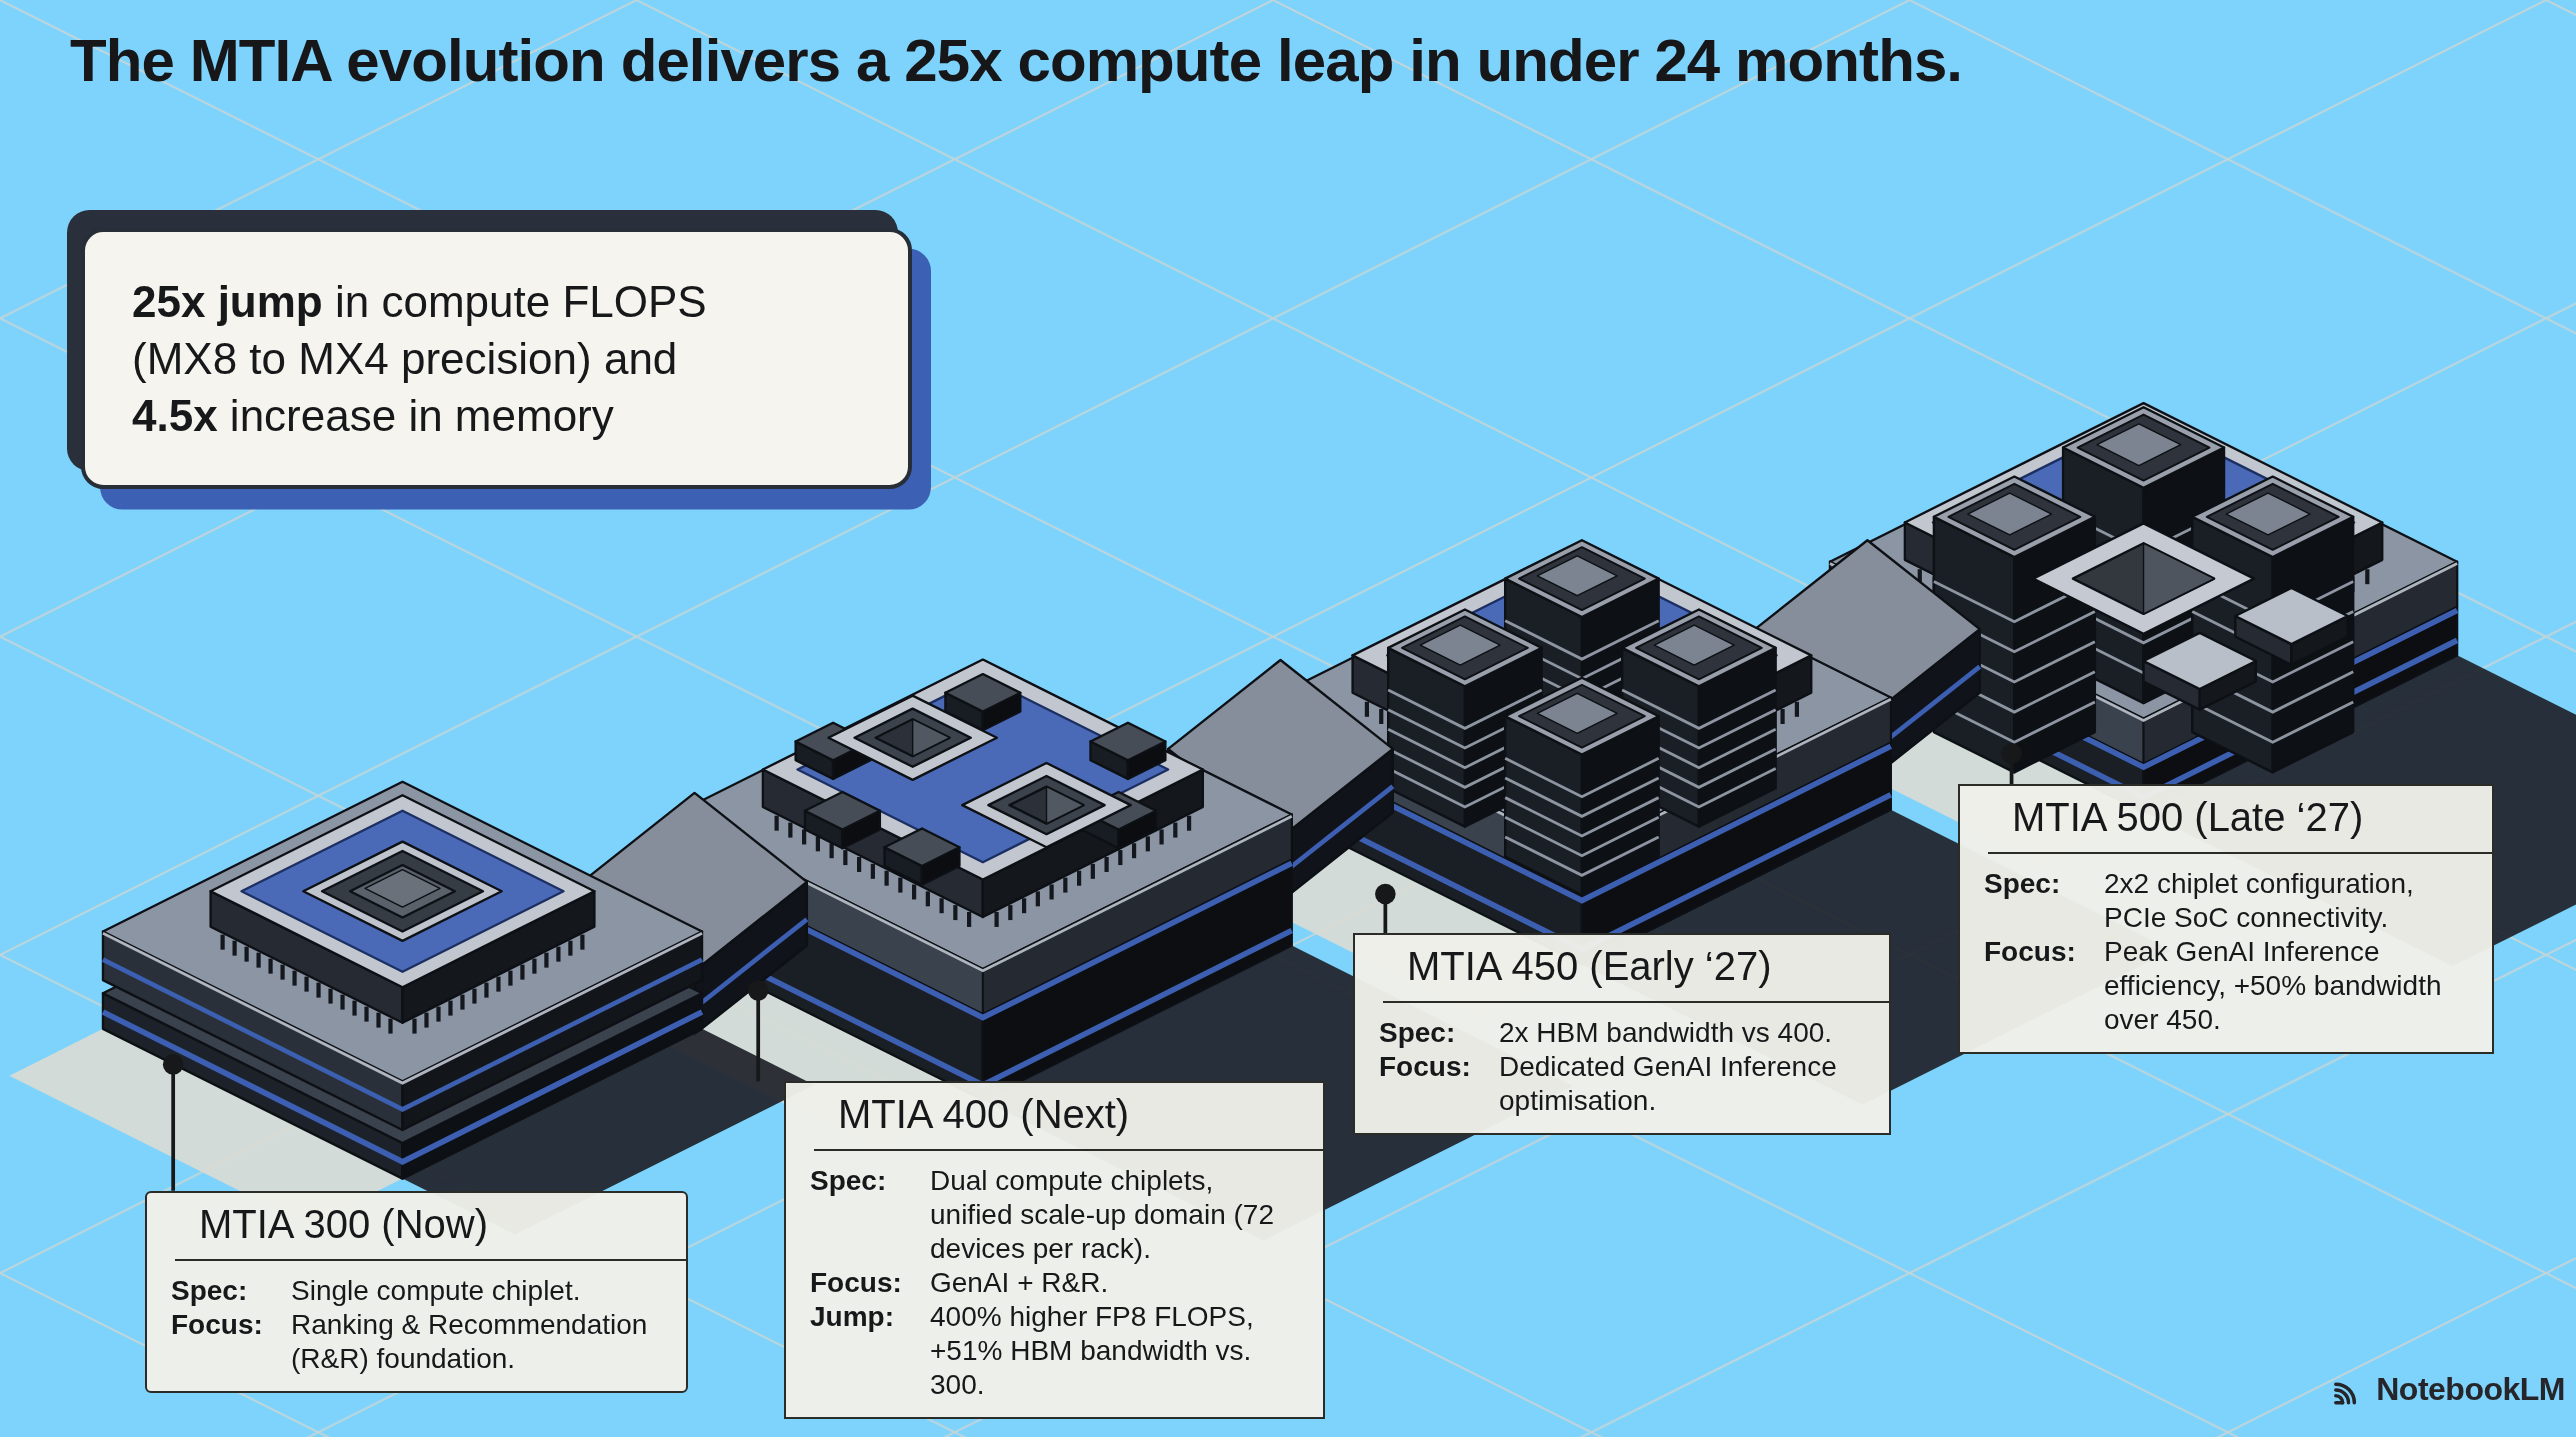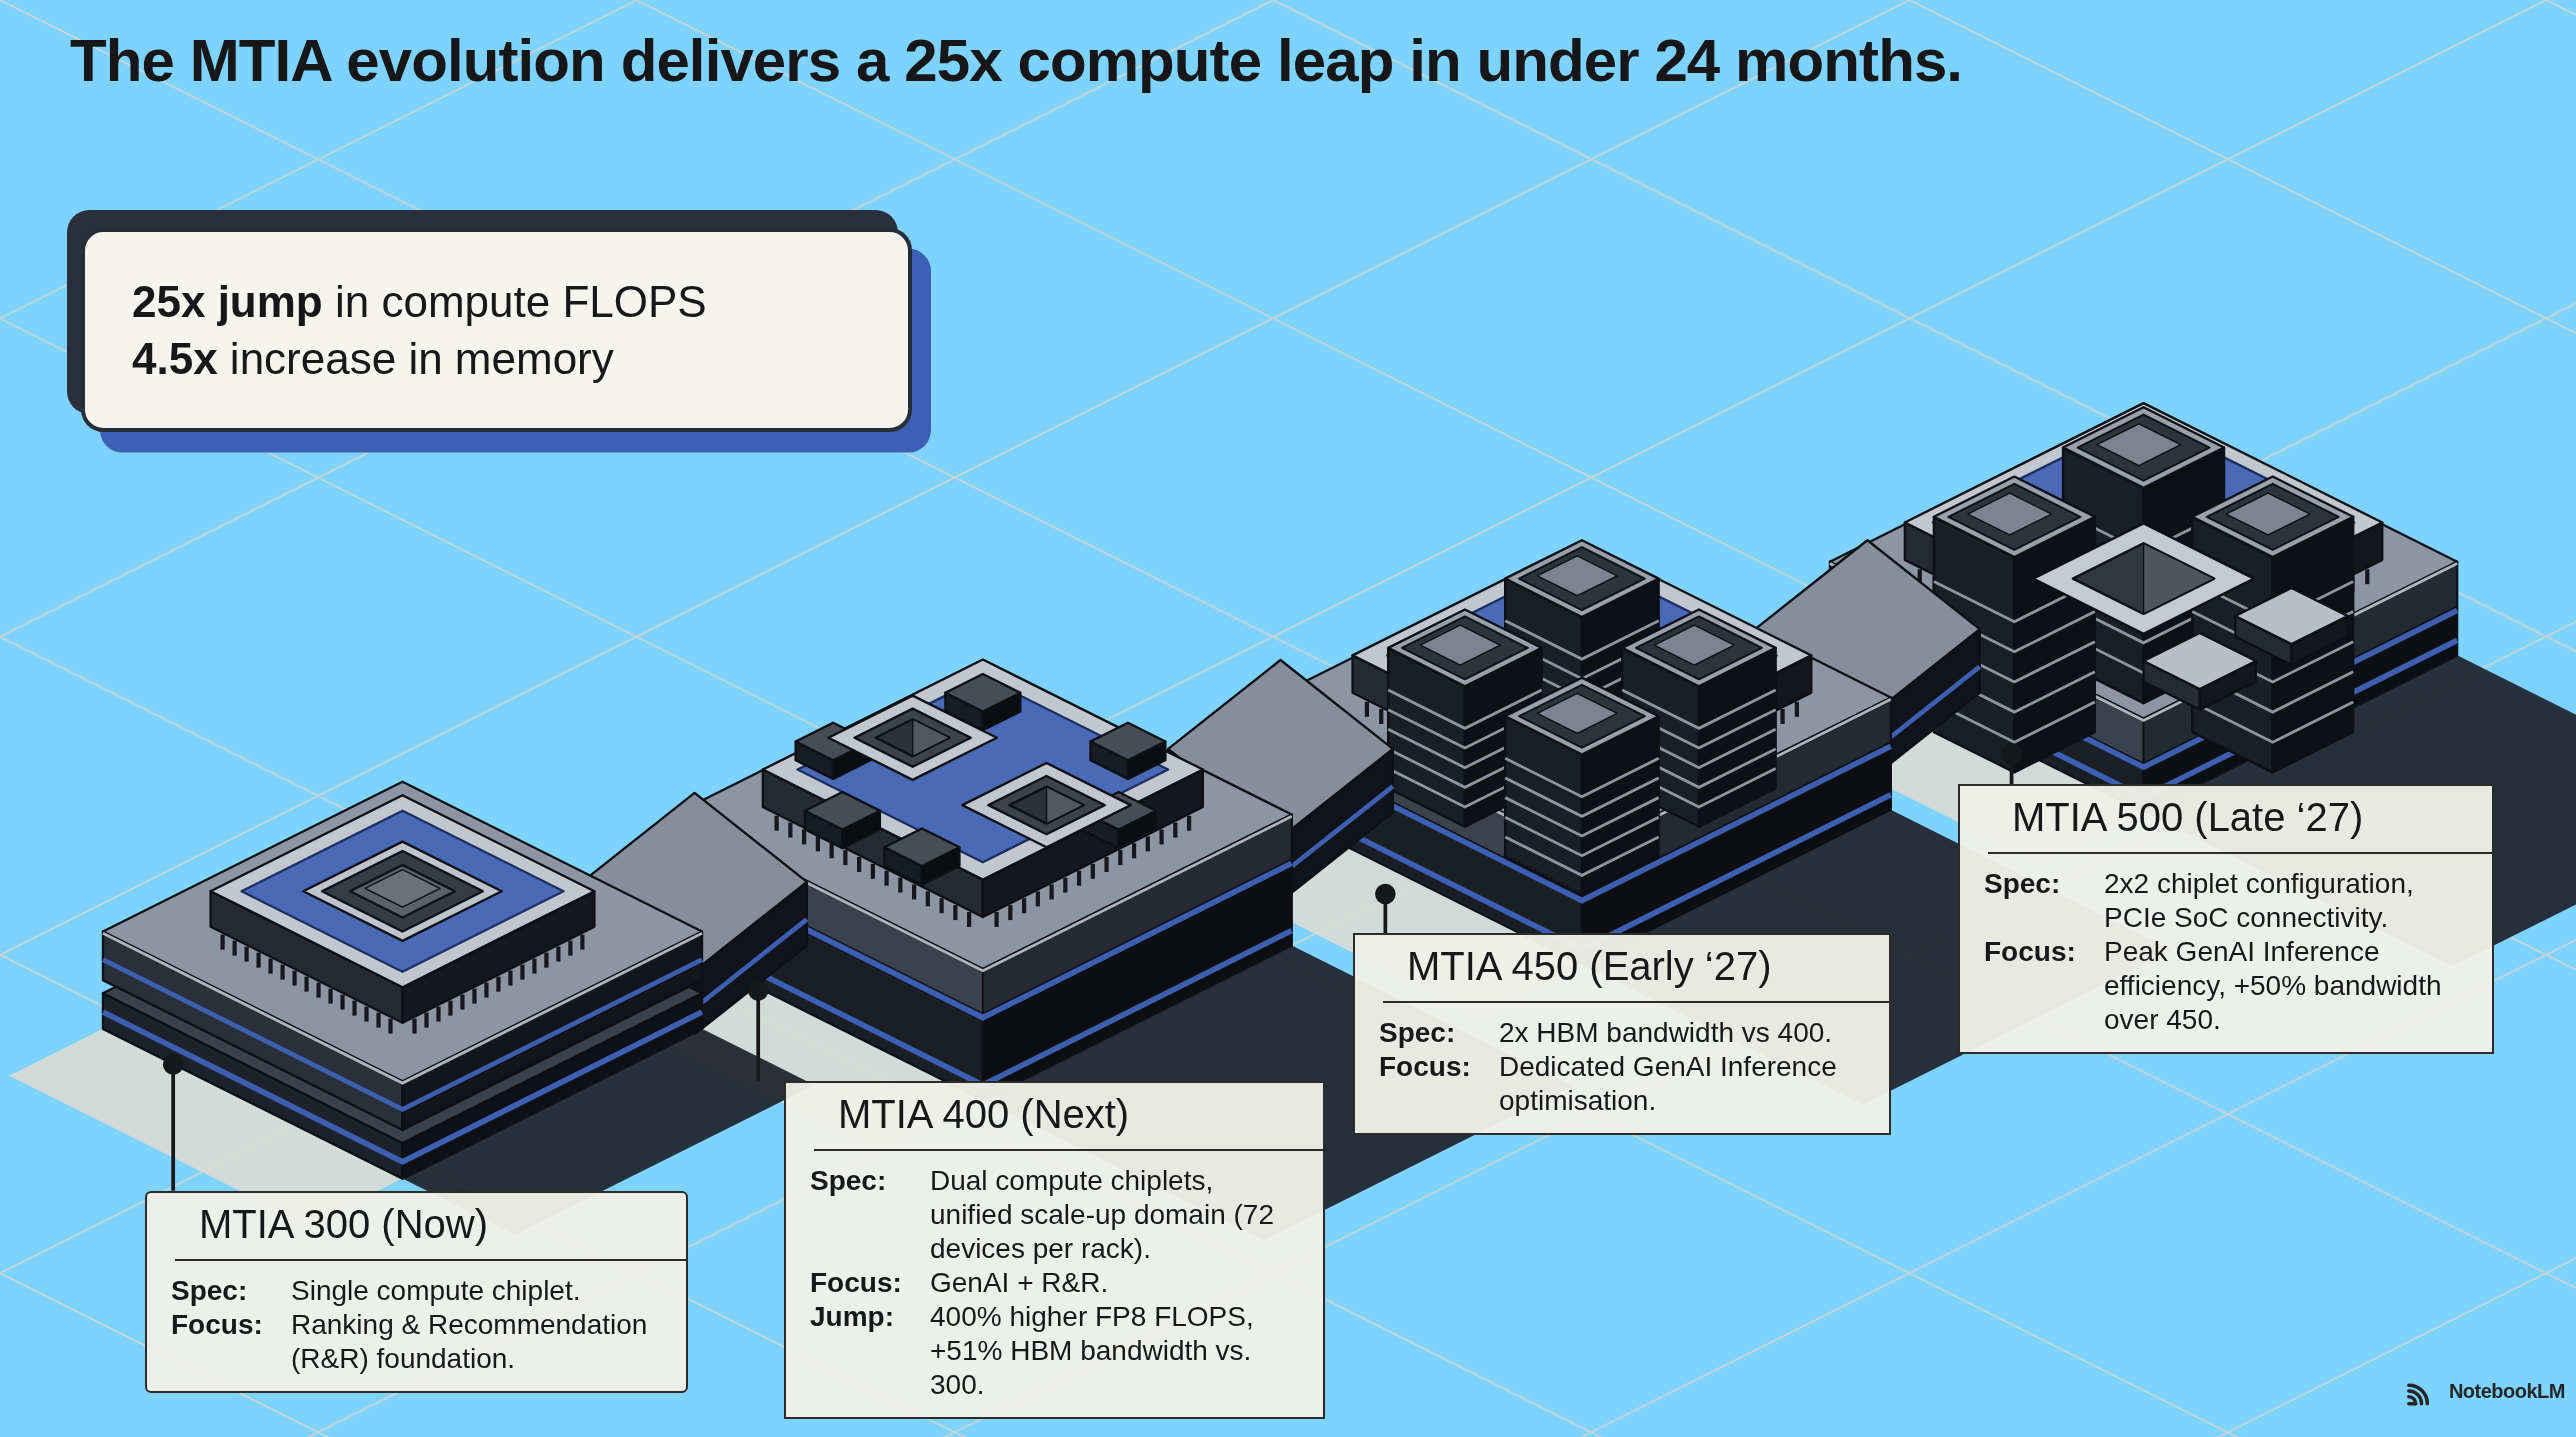--- a/index.html
+++ b/index.html
@@ -23,21 +23,21 @@
               border-bottom:2.8px solid #2b2b28;margin-left:28px;}
   .card-body{padding:13px 24px 15px 24px;}
   .row{display:grid;grid-template-columns:120px 1fr;font-size:28px;line-height:34px;}
   .row .lbl{font-weight:700;}
   .card-300{left:145px;top:1191px;width:543px;min-height:180px;border-radius:6px;}
   .card-400{left:784px;top:1081px;width:541px;min-height:294px;}
   .card-450{left:1353px;top:933px;width:538px;min-height:188px;}
   .card-500{left:1958px;top:784px;width:536px;min-height:259px;}
 
   .brand{position:absolute;right:24px;bottom:30px;display:flex;align-items:center;gap:9.4px;}
-  .brand .word{font-size:20px;font-weight:700;color:#26262a;letter-spacing:-0.5px;}
+  .brand .word{font-size:32px;font-weight:700;color:#26262a;letter-spacing:-0.5px;}
 </style>
 </head>
 <body>
 
 <div class="stage">
 
   <svg class="layer" viewBox="0 0 2752 1536">
     <defs>
       <pattern id="iso" width="680" height="340" patternUnits="userSpaceOnUse">
         <path d="M0 0 L680 340 M680 0 L0 340" stroke="#d7d6ce" stroke-width="2" fill="none"></path>
@@ -368,20 +368,21 @@
         <circle cx="1480" cy="955" r="11" fill="#17181a"></circle>
         <line x1="2149" y1="805" x2="2149" y2="838" stroke="#17181a" stroke-width="4"></line>
         <circle cx="2149" cy="805" r="11" fill="#17181a"></circle>
       </g>
     </svg>
 
   <h1 class="title">The MTIA evolution delivers a 25x compute leap in under 24 months.</h1>
 
   <div class="callout">
     <p><strong>25x jump</strong><span> in compute FLOPS</span></p>
+    <p><strong></strong><span>(MX8 to MX4 precision) and</span></p>
     <p><strong>4.5x</strong><span> increase in memory</span></p>
   </div>
 
   <div class="card card-300">
     <div class="card-title">MTIA 300 (Now)</div>
     <div class="card-body">
       <div class="row">
           <span class="lbl">Spec:</span>
           <span class="val">Single compute chiplet.</span>
         </div>

